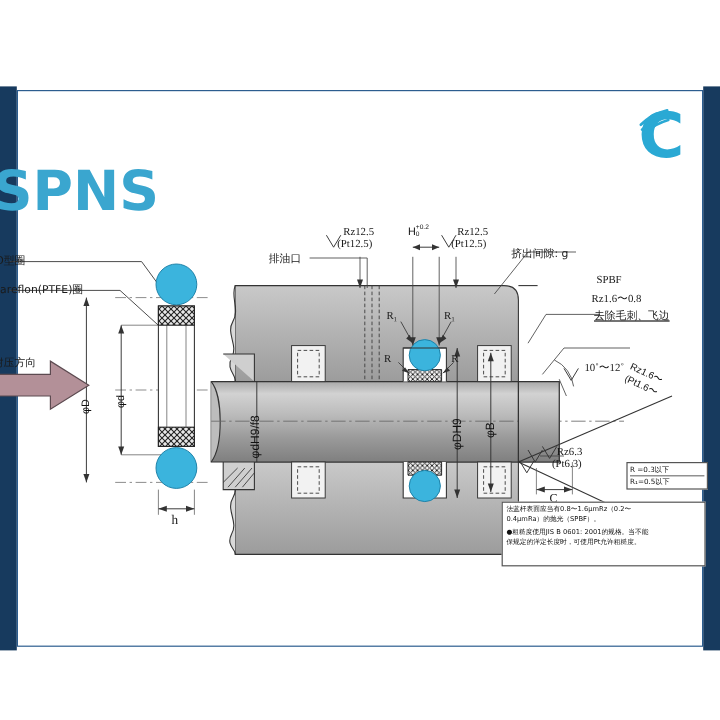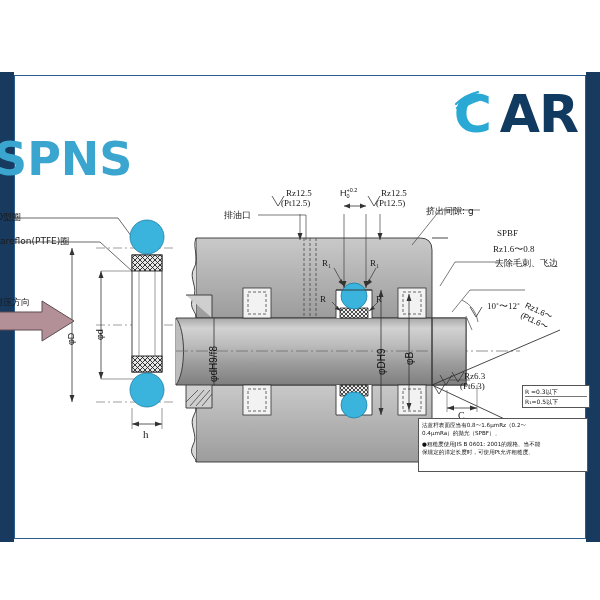--- a/index.html
+++ b/index.html
@@ -53,21 +53,20 @@
 
   <div class="brand">
     <span class="c-wrap">
       <span class="c-glyph">C</span>
       <svg class="waves" width="26" height="20" viewBox="0 0 26 20">
         <path d="M2 14 C8 8, 16 4, 24 2" stroke="#2aa9d4" stroke-width="2.2" fill="none" stroke-linecap="round"></path>
         <path d="M3 18 C9 12, 17 8, 25 6" stroke="#2aa9d4" stroke-width="2.2" fill="none" stroke-linecap="round"></path>
         <path d="M6 20 C11 16, 18 12, 25 10" stroke="#2aa9d4" stroke-width="2" fill="none" stroke-linecap="round"></path>
       </svg>
     </span>
-    <span>AR</span>
   </div>
 
   <div class="spns">SPNS</div>
 
   <svg width="600" height="600">
 
     <line x1="8" y1="218" x2="118" y2="218" stroke="#444" stroke-width="0.8"></line>
     <line x1="118" y1="218" x2="140" y2="248" stroke="#444" stroke-width="0.8"></line>
     <line x1="8" y1="242" x2="100" y2="242" stroke="#444" stroke-width="0.8"></line>
     <line x1="100" y1="242" x2="133" y2="272" stroke="#444" stroke-width="0.8"></line>
@@ -284,21 +283,21 @@
     </span>
   </div>
 
   <div class="t" style="left:381px;top:188px;font-size:9px;">Rz12.5</div>
   <div class="t" style="left:376px;top:198px;font-size:9px;">(Pt12.5)</div>
 
   <div class="t cjk" style="left:426px;top:205px;">挤出间隙: g</div>
 
   <div class="t" style="left:497px;top:228px;font-size:9px;">SPBF</div>
   <div class="t" style="left:493px;top:243px;font-size:9px;">Rz1.6〜0.8</div>
-  <div class="t cjk" style="left:495px;top:257px;">去除毛刺、飞边</div>
+  <div class="t cjk" style="left:495px;top:257px;text-decoration:underline;">去除毛刺、飞边</div>
 
   <div class="t" style="left:487px;top:300px;font-size:9px;">10˚〜12˚</div>
 
   <div style="position:absolute;left:528px;top:300px;transform:rotate(25deg);transform-origin:0 0;font-size:8px;color:#111;font-family:'Liberation Sans',sans-serif;white-space:nowrap;">
     <div>Rz1.6〜</div>
     <div>(Pt1.6〜</div>
   </div>
 
   <div class="t" style="left:464px;top:371px;font-size:9px;">Rz6.3</div>
   <div class="t" style="left:460px;top:381px;font-size:9px;">(Pt6.3)</div>

